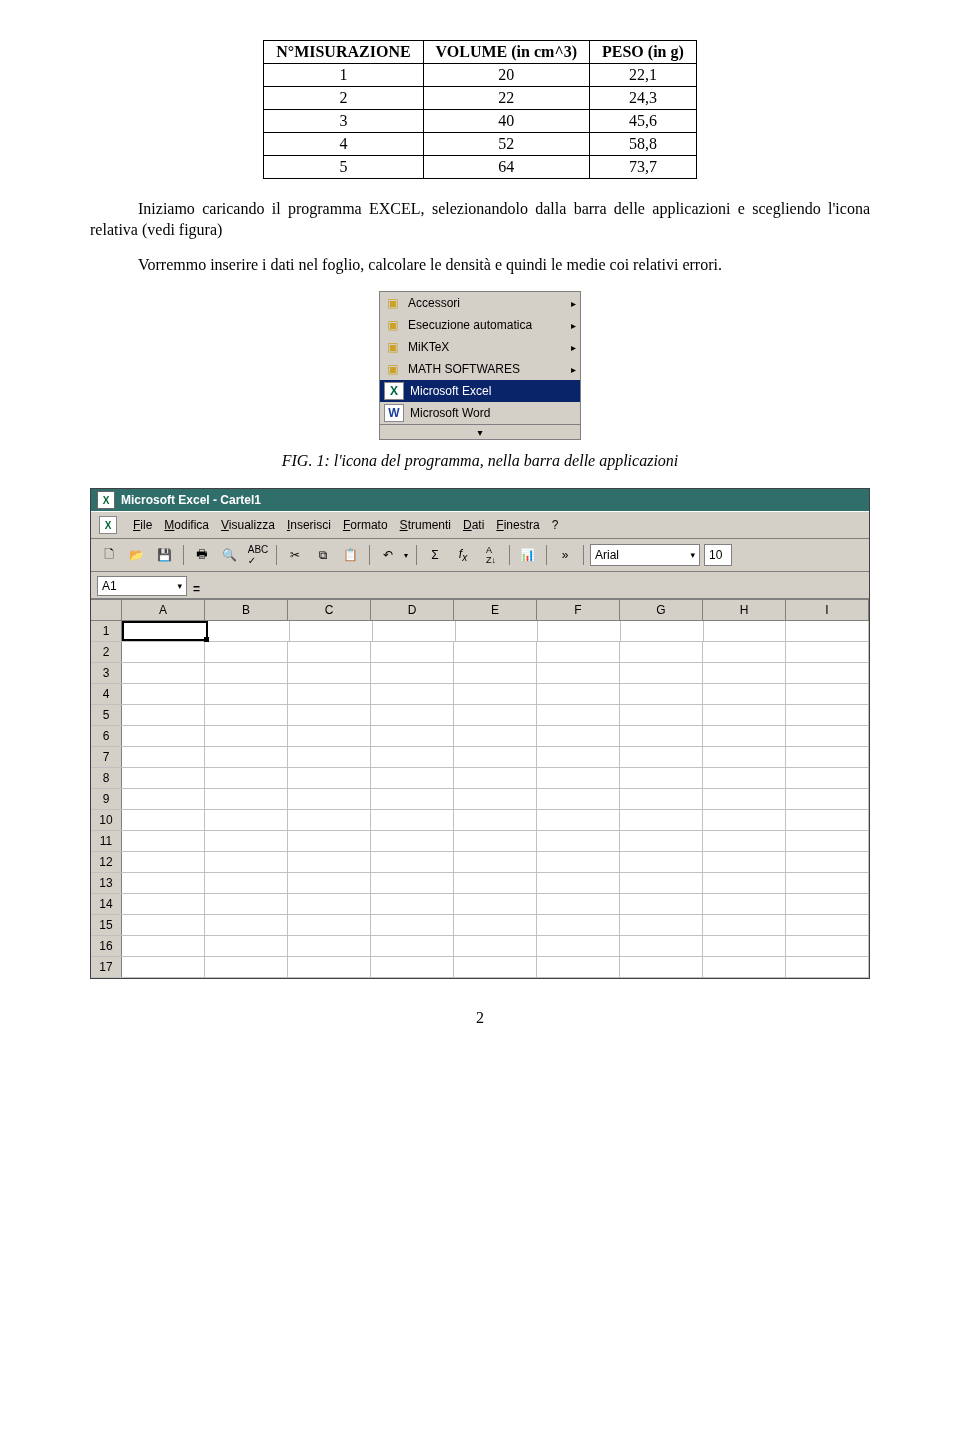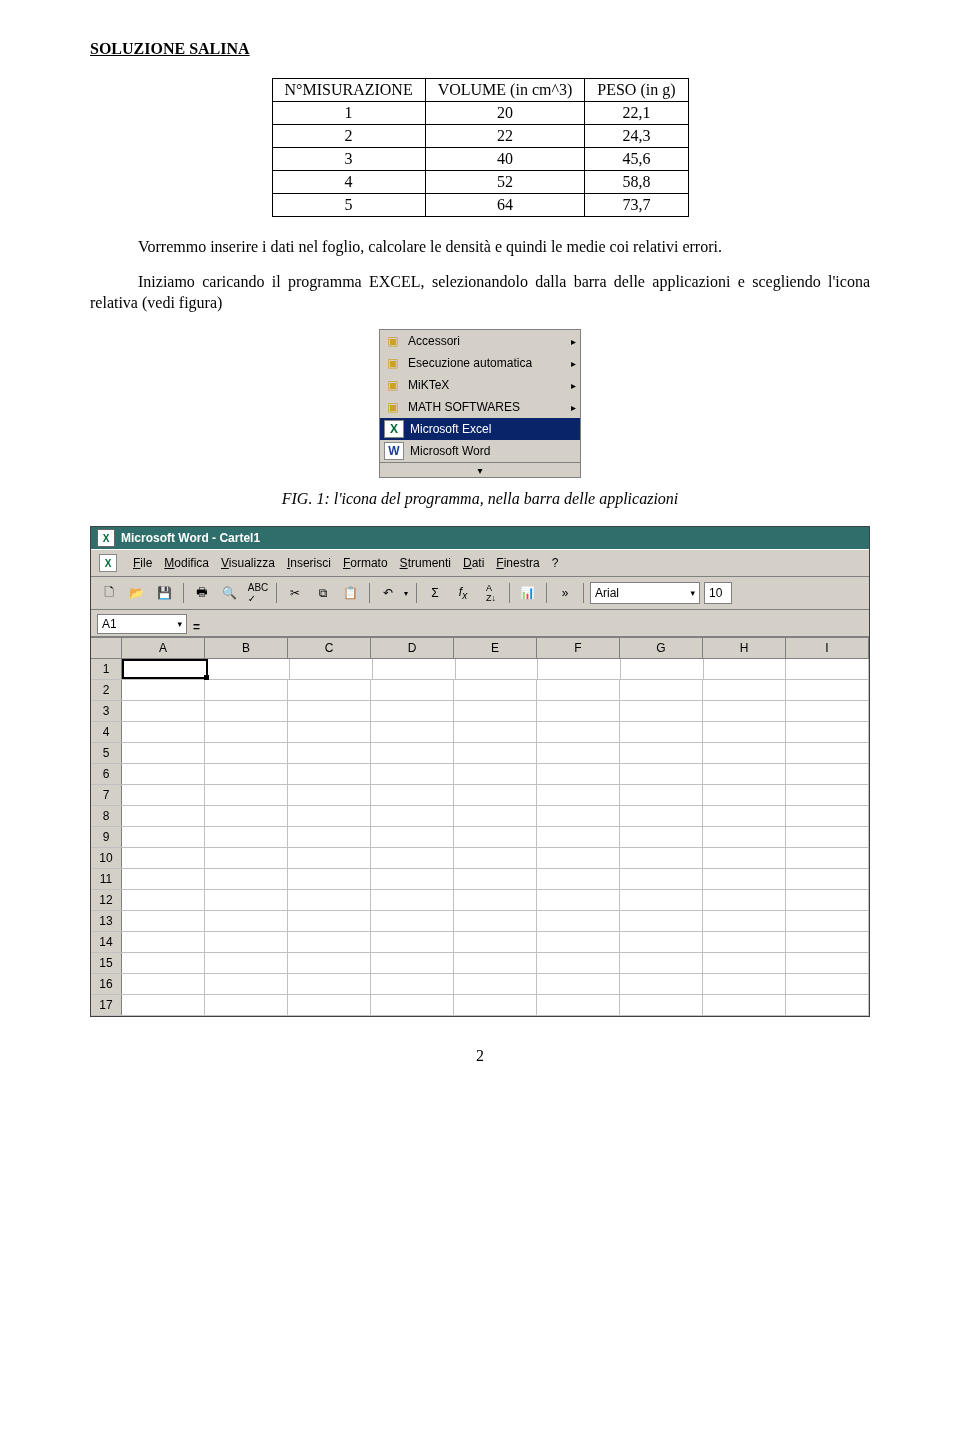--- a/index.html
+++ b/index.html
@@ -25,21 +25,21 @@
   }
   .data-table th, .data-table td {
     border: 1px solid #000;
     padding: 2px 12px;
     text-align: center;
     font-family: "Times New Roman", serif;
     font-size: 16px;
     font-weight: normal;
   }
   .data-table th {
-    font-weight: normal;
+    font-weight: bold;
   }
   p {
     margin: 0 0 14px 0;
     line-height: 1.3;
     text-align: justify;
   }
   .indent { text-indent: 48px; }
   .caption {
     font-style: italic;
     text-align: center;
@@ -163,21 +163,20 @@
   .cell.active { border:2px solid #000; box-sizing:border-box; position:relative;}
   .cell.active::after{
     content:"";position:absolute;right:-3px;bottom:-3px;width:5px;height:5px;background:#000;
   }
   .page-num { text-align:center; margin-top:30px; font-family:"Times New Roman",serif; }
 </style>
 </head>
 <body>
 
 <div class="page">
-  <div class="section-title">SOLUZIONE SALINA</div>
 
   <table class="data-table">
     <thead>
         <tr id="dt-head">
           <th>N°MISURAZIONE</th>
           <th>VOLUME (in cm^3)</th>
           <th>PESO (in g)</th>
         </tr>
       </thead>
     <tbody id="dt-body">
@@ -202,22 +201,22 @@
           <td>58,8</td>
         </tr>
         <tr>
           <td>5</td>
           <td>64</td>
           <td>73,7</td>
         </tr>
       </tbody>
   </table>
 
+  <p class="indent">Iniziamo caricando il programma EXCEL, selezionandolo dalla barra delle applicazioni e scegliendo l'icona relativa (vedi figura)</p>
   <p class="indent">Vorremmo inserire i dati nel foglio, calcolare le densità e quindi le medie coi relativi errori.</p>
-  <p class="indent">Iniziamo caricando il programma EXCEL, selezionandolo dalla barra delle applicazioni e scegliendo l'icona relativa (vedi figura)</p>
 
   <div class="startmenu" id="startmenu">
       <div class="row">
         <div class="ico ico-folder">▣</div>
         <span class="lbl">Accessori</span>
         <span class="arrow">▸</span>
       </div>
       <div class="row">
         <div class="ico ico-folder">▣</div>
         <span class="lbl">Esecuzione automatica</span>
@@ -243,21 +242,21 @@
       </div>
       <div class="bottom">▾</div>
     </div>
 
   <div class="caption">FIG. 1: l'icona del programma, nella barra delle applicazioni</div>
 
 
   <div class="excelwin">
     <div class="titlebar">
       <div class="title-ico">X</div>
-      <span>Microsoft Word - Cartel1</span>
+      <span>Microsoft Excel - Cartel1</span>
     </div>
     <div class="menubar">
       <div class="doc-ico">X</div>
       <span id="menubar-items"><span style="margin-right: 12px;"><span class="mnemonic">F</span>ile</span><span style="margin-right: 12px;"><span class="mnemonic">M</span>odifica</span><span style="margin-right: 12px;"><span class="mnemonic">V</span>isualizza</span><span style="margin-right: 12px;"><span class="mnemonic">I</span>nserisci</span><span style="margin-right: 12px;"><span class="mnemonic">F</span>ormato</span><span style="margin-right: 12px;"><span class="mnemonic">S</span>trumenti</span><span style="margin-right: 12px;"><span class="mnemonic">D</span>ati</span><span style="margin-right: 12px;"><span class="mnemonic">F</span>inestra</span><span style="margin-right: 12px;">?</span></span>
     </div>
     <div class="toolbar">
       <div class="tb-btn">🗋</div>
       <div class="tb-btn">📂</div>
       <div class="tb-btn">💾</div>
       <div class="tb-sep"></div>

